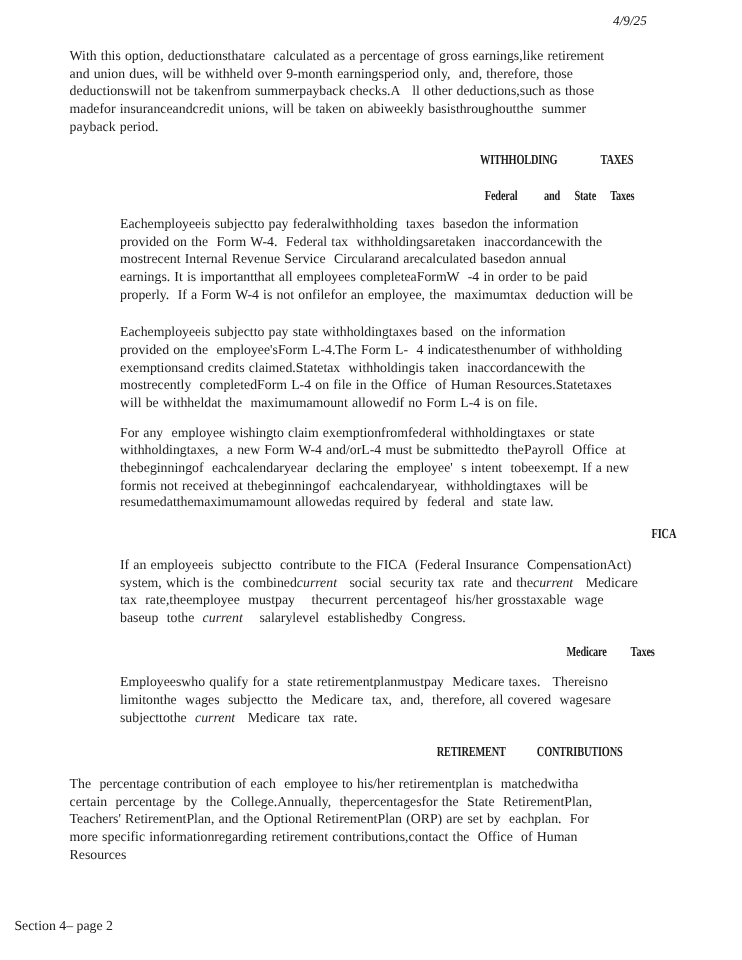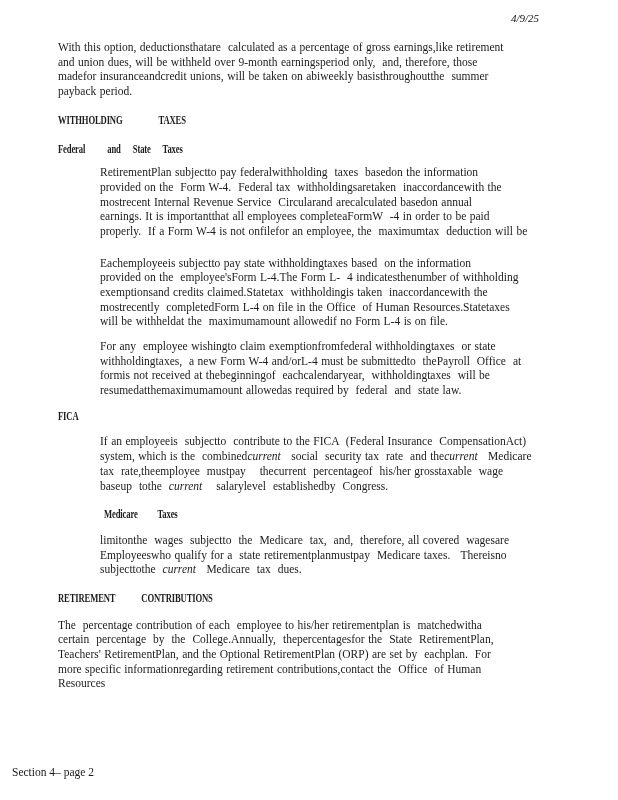--- a/index.html
+++ b/index.html
@@ -14,21 +14,21 @@
     margin-left:12px;
   }
   .date{
     position:absolute;top:12px;right:51px;
     font-style:italic;font-size:11px;color:#111;
   }
   .content{padding:40px 20px 0 46px;}
   .ln{white-space:pre;line-height:14.7px;height:14.7px;overflow:visible;}
   .para{word-spacing:0.6px;}
   .ind{margin-left:42px;}
-  .heading{line-height:14.7px;height:14.7px;white-space:pre;}
+  .heading{line-height:14.7px;height:14.7px;white-space:pre;text-align:right;}
   .cond{
     display:inline-block;
     transform:scaleX(0.75);
     transform-origin:0 50%;
     font-weight:700;
     letter-spacing:-0.2px;
     white-space:pre;
   }
   .it{font-style:italic;}
   .footer{
@@ -41,66 +41,68 @@
 
 <div class="page">
 
   <div class="date">4/9/25</div>
 
   <div class="content">
 
     <div class="para" style="margin-bottom:14px">
         <div class="ln">With this option, deductionsthatare  calculated as a percentage of gross earnings,like retirement</div>
         <div class="ln">and union dues, will be withheld over 9-month earningsperiod only,  and, therefore, those</div>
+        <div class="ln">deductionswill not be takenfrom summerpayback checks.A   ll other deductions,such as those</div>
         <div class="ln">madefor insuranceandcredit unions, will be taken on abiweekly basisthroughoutthe  summer</div>
         <div class="ln">payback period.</div>
       </div>
 
     <div class="heading" style="margin-bottom:15px"><span class="cond">WITHHOLDING                  TAXES</span></div>
 
     <div class="heading" style="margin-bottom:8px"><span class="cond">Federal           and      State      Taxes</span></div>
 
     <div class="para ind" style="margin-bottom:17px">
-        <div class="ln">RetirementPlan subjectto pay federalwithholding  taxes  basedon the information</div>
+        <div class="ln">Eachemployeeis subjectto pay federalwithholding  taxes  basedon the information</div>
         <div class="ln">provided on the  Form W-4.  Federal tax  withholdingsaretaken  inaccordancewith the</div>
         <div class="ln">mostrecent Internal Revenue Service  Circularand arecalculated basedon annual</div>
         <div class="ln">earnings. It is importantthat all employees completeaFormW  -4 in order to be paid</div>
         <div class="ln">properly.  If a Form W-4 is not onfilefor an employee, the  maximumtax  deduction will be</div>
       </div>
 
     <div class="para ind" style="margin-bottom:10px">
         <div class="ln">Eachemployeeis subjectto pay state withholdingtaxes based  on the information</div>
         <div class="ln">provided on the  employee'sForm L-4.The Form L-  4 indicatesthenumber of withholding</div>
         <div class="ln">exemptionsand credits claimed.Statetax  withholdingis taken  inaccordancewith the</div>
         <div class="ln">mostrecently  completedForm L-4 on file in the Office  of Human Resources.Statetaxes</div>
         <div class="ln">will be withheldat the  maximumamount allowedif no Form L-4 is on file.</div>
       </div>
 
     <div class="para ind" style="margin-bottom:11px">
         <div class="ln">For any  employee wishingto claim exemptionfromfederal withholdingtaxes  or state</div>
         <div class="ln">withholdingtaxes,  a new Form W-4 and/orL-4 must be submittedto  thePayroll  Office  at</div>
+        <div class="ln">thebeginningof  eachcalendaryear  declaring the  employee'  s intent  tobeexempt. If a new</div>
         <div class="ln">formis not received at thebeginningof  eachcalendaryear,  withholdingtaxes  will be</div>
         <div class="ln">resumedatthemaximumamount allowedas required by  federal  and  state law.</div>
       </div>
 
     <div class="heading" style="margin-bottom:11px"><span class="cond">FICA</span></div>
 
     <div class="para ind" style="margin-bottom:14px">
         <div class="ln"><span>If an employeeis  subjectto  contribute to the FICA  (Federal Insurance  CompensationAct)</span></div>
         <div class="ln"><span>system, which is the  combined</span><span class="it">current</span><span>   social  security tax  rate  and the</span><span class="it">current</span><span>   Medicare</span></div>
         <div class="ln"><span>tax  rate,theemployee  mustpay    thecurrent  percentageof  his/her grosstaxable  wage</span></div>
         <div class="ln"><span>baseup  tothe  </span><span class="it">current</span><span>    salarylevel  establishedby  Congress.</span></div>
       </div>
 
     <div class="heading" style="margin-bottom:11px;margin-left:46px"><span class="cond">Medicare          Taxes</span></div>
 
     <div class="para ind" style="margin-bottom:14px">
+        <div class="ln"><span>Employeeswho qualify for a  state retirementplanmustpay  Medicare taxes.   Thereisno</span></div>
         <div class="ln"><span>limitonthe  wages  subjectto  the  Medicare  tax,  and,  therefore, all covered  wagesare</span></div>
-        <div class="ln"><span>Employeeswho qualify for a  state retirementplanmustpay  Medicare taxes.   Thereisno</span></div>
-        <div class="ln"><span>subjecttothe  </span><span class="it">current</span><span>   Medicare  tax  dues.</span></div>
+        <div class="ln"><span>subjecttothe  </span><span class="it">current</span><span>   Medicare  tax  rate.</span></div>
       </div>
 
     <div class="heading" style="margin-bottom:12px"><span class="cond">RETIREMENT             CONTRIBUTIONS</span></div>
 
     <div class="para" style="margin-bottom:0">
         <div class="ln">The  percentage contribution of each  employee to his/her retirementplan is  matchedwitha</div>
         <div class="ln">certain  percentage  by  the  College.Annually,  thepercentagesfor the  State  RetirementPlan,</div>
         <div class="ln">Teachers' RetirementPlan, and the Optional RetirementPlan (ORP) are set by  eachplan.  For</div>
         <div class="ln">more specific informationregarding retirement contributions,contact the  Office  of Human</div>
         <div class="ln">Resources</div>

